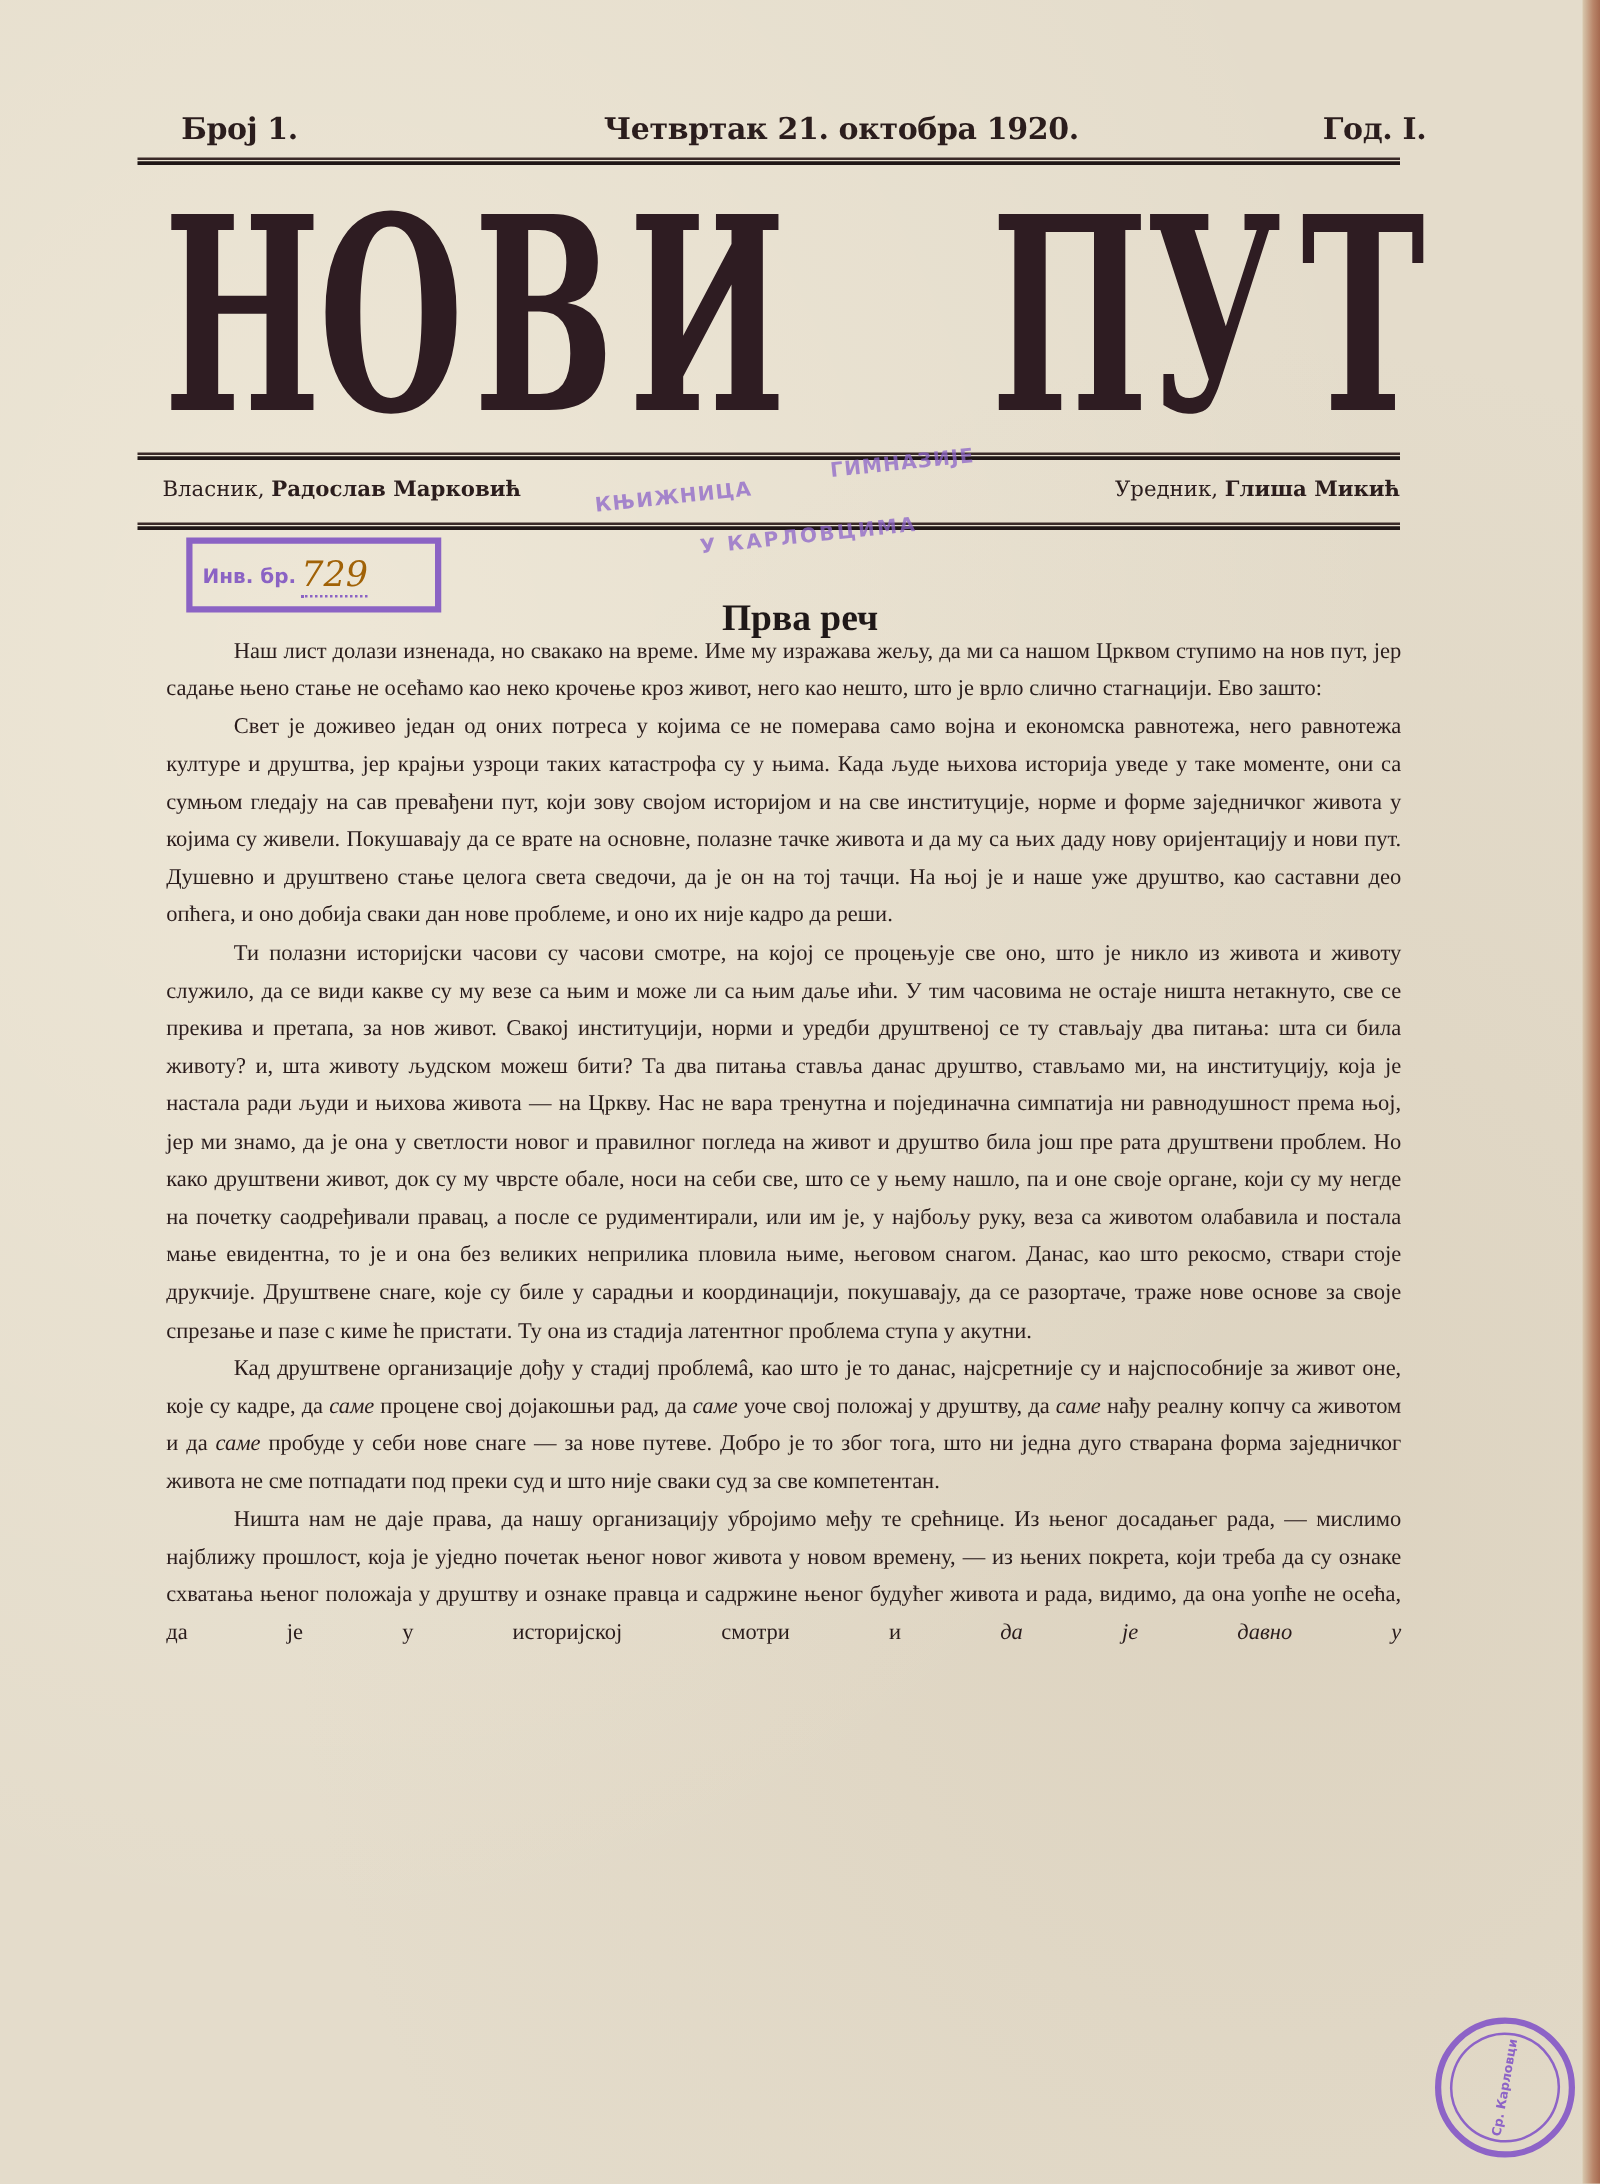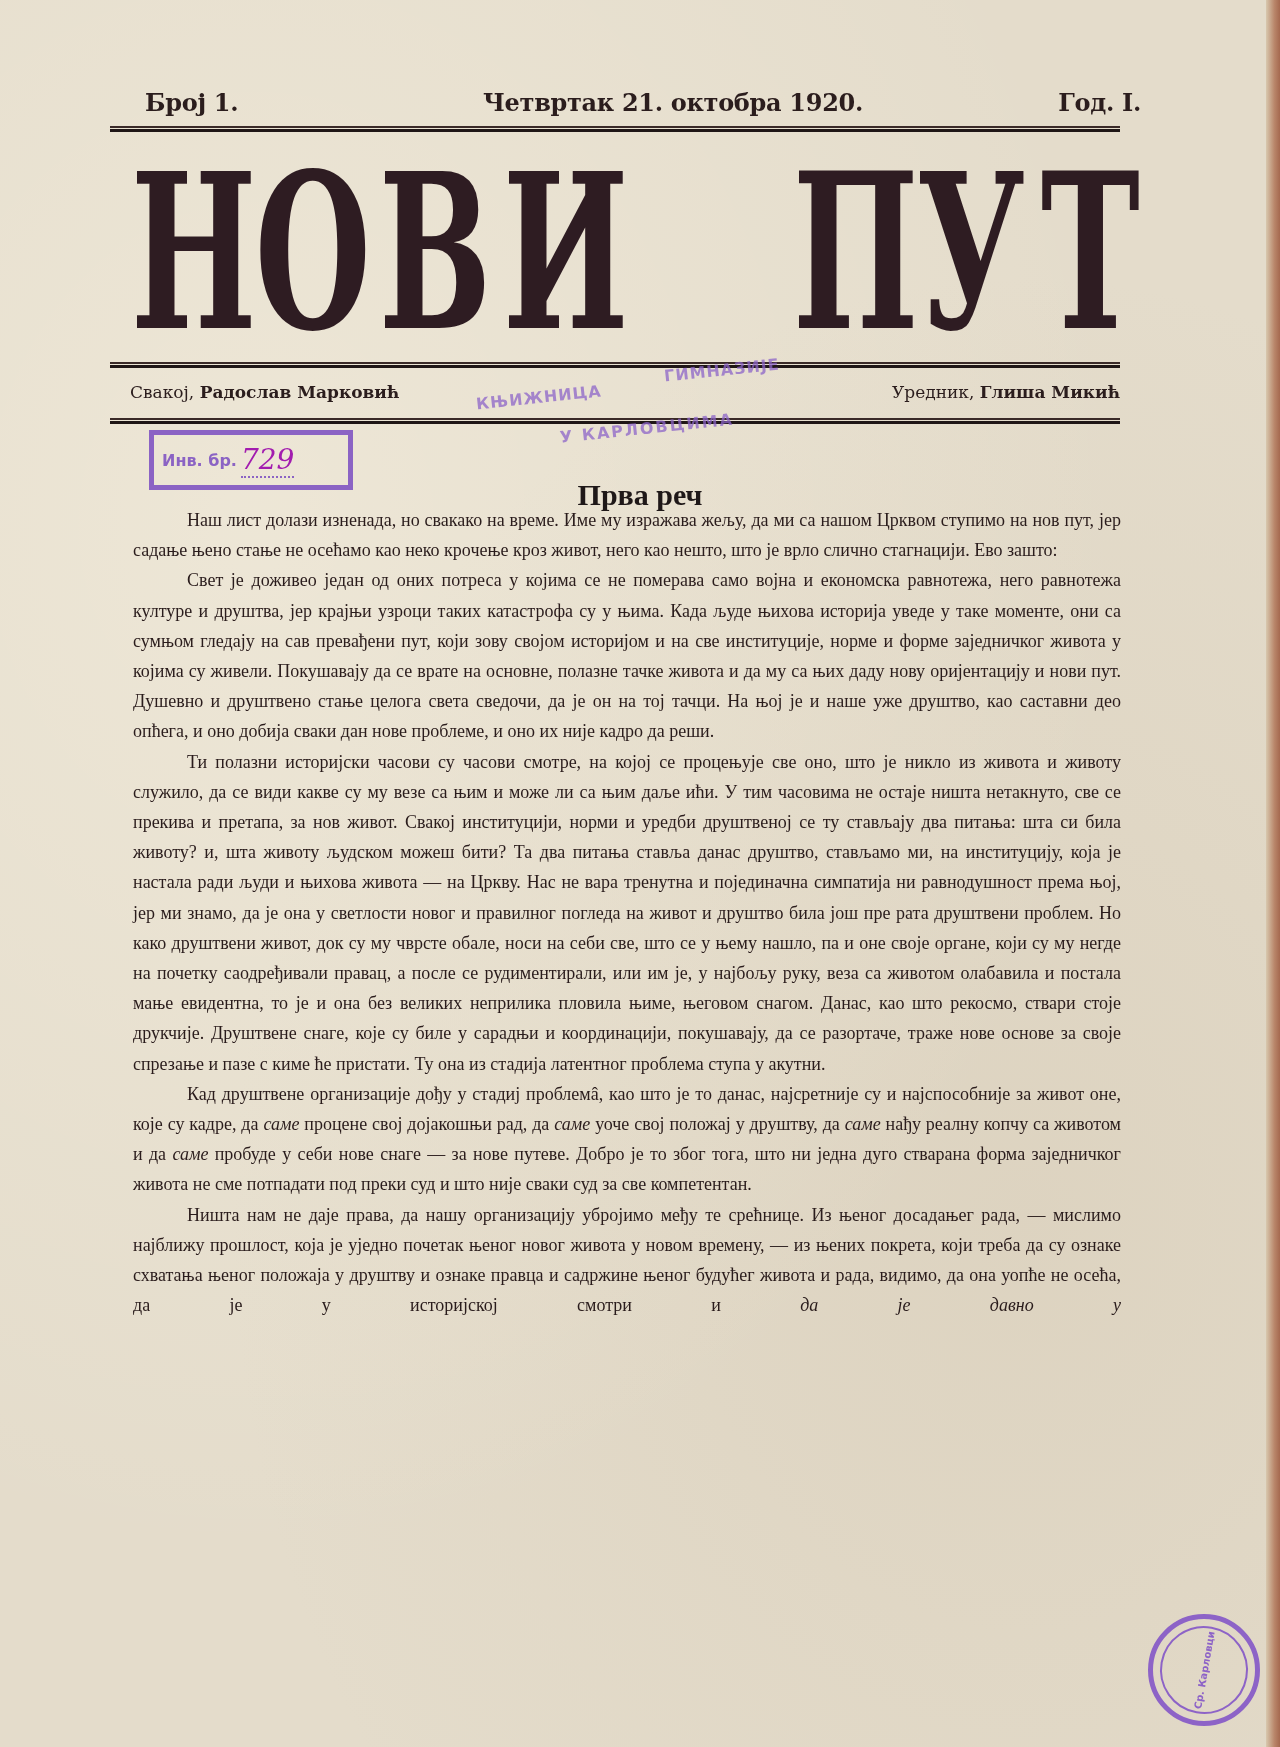--- a/index.html
+++ b/index.html
@@ -47,21 +47,21 @@
   .owner-line .right { position: absolute; right: 0; top: 0; }
   .owner-line b { font-weight: bold; }
   .stamp-box {
     position: absolute; left: 149px; top: 430px; width: 204px; height: 60px;
     border: 5px solid #8b63c4; box-sizing: border-box;
     color: #8b63c4; font-family: "DejaVu Sans", sans-serif; font-weight: bold;
     font-size: 16px; display: flex; align-items: center; padding-left: 8px;
   }
   .stamp-box .num {
     font-family: "DejaVu Serif", serif; font-style: italic; font-weight: normal;
-    font-size: 28px; color: #a21caf; margin-left: 4px;
+    font-size: 28px; color: #a16207; margin-left: 4px;
     border-bottom: 2px dotted #8b63c4;
   }
   .stamp-library {
     position: absolute; left: 478px; top: 368px; width: 350px; height: 90px;
     color: rgba(140,100,200,0.75); font-family: "DejaVu Sans", sans-serif;
     font-weight: bold; transform: rotate(-6deg);
   }
   .stamp-library .l1 { position: absolute; left: 0; top: 8px; font-size: 16px; letter-spacing: 1px; }
   .stamp-library .l1b { position: absolute; left: 190px; top: 0; font-size: 16px; letter-spacing: 1px; }
   .stamp-library .l2 { position: absolute; left: 80px; top: 50px; font-size: 16px; letter-spacing: 2px; }
@@ -111,21 +111,21 @@
     <div class="title-word">
       <span class="title-letter">П</span>
       <span class="title-letter">У</span>
       <span class="title-letter">Т</span>
     </div>
   </div>
 
   <div class="rule-double" style="top:362px"></div>
   <div class="owner-line">
     <span class="left">
-      <span>Свакој,</span>
+      <span>Власник,</span>
       <b>Радослав Марковић</b>
     </span>
     <span class="right">
       <span>Уредник,</span>
       <b>Глиша Микић</b>
     </span>
   </div>
   <div class="rule-double" style="top:418px"></div>
 </header>
 

